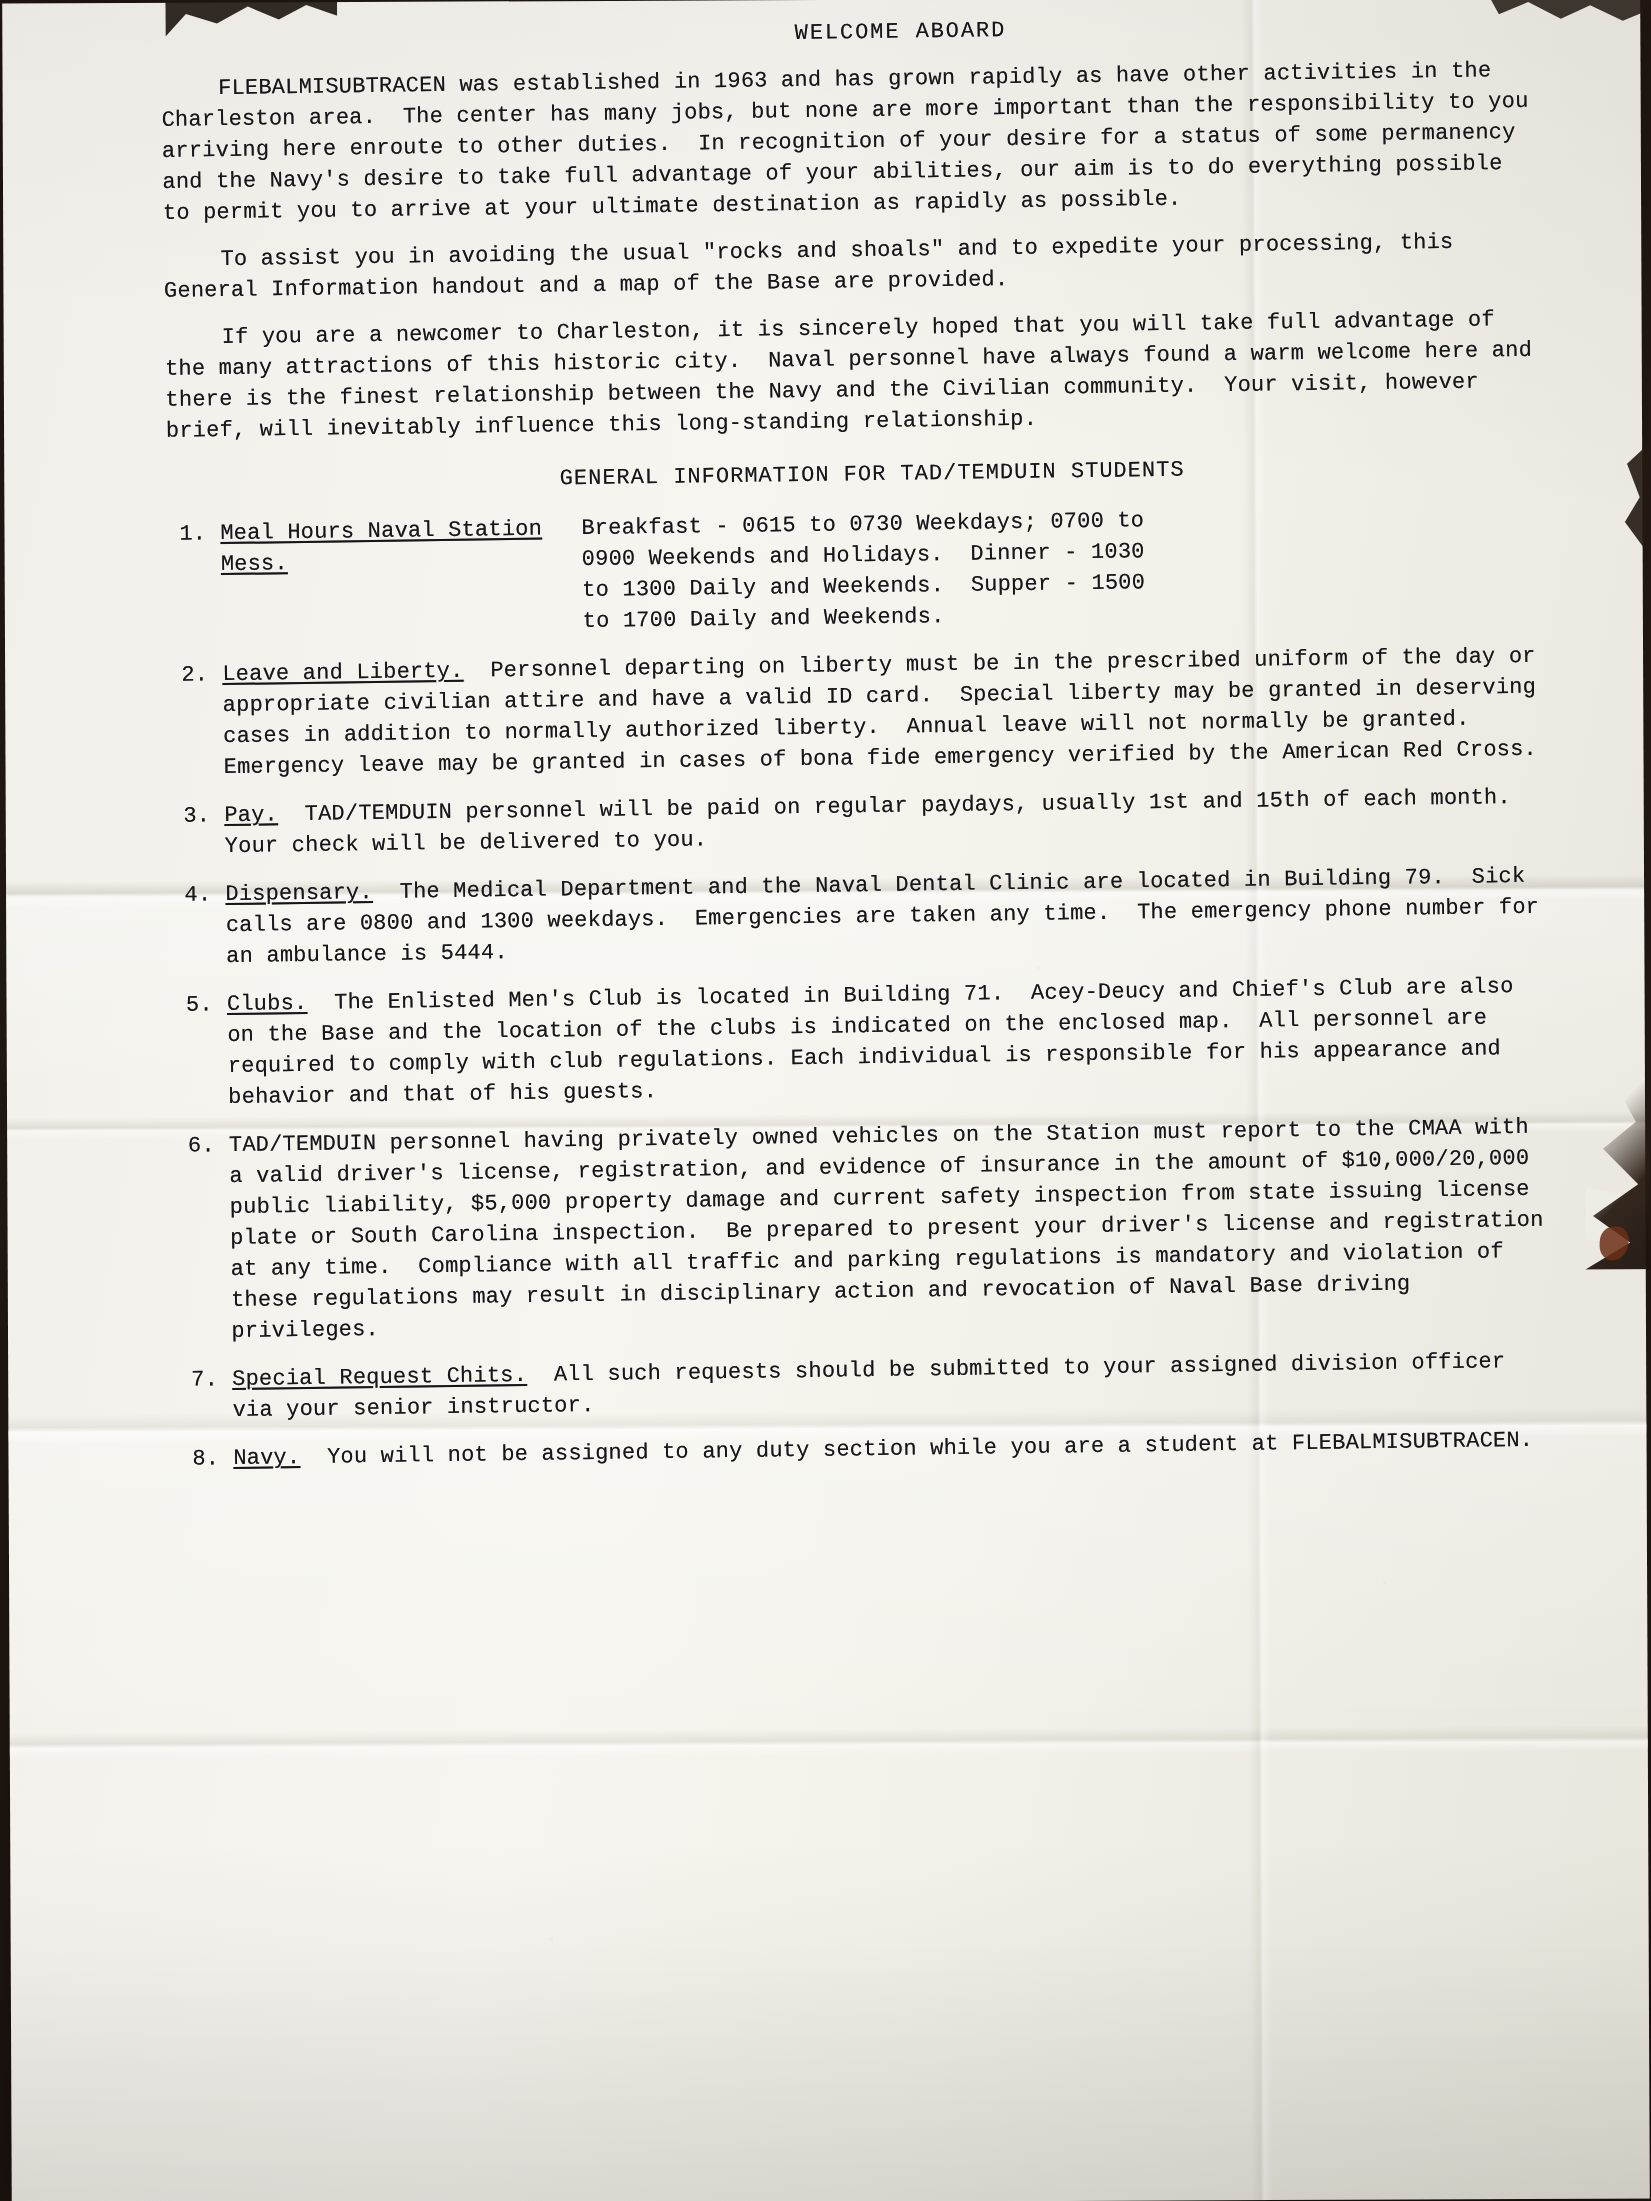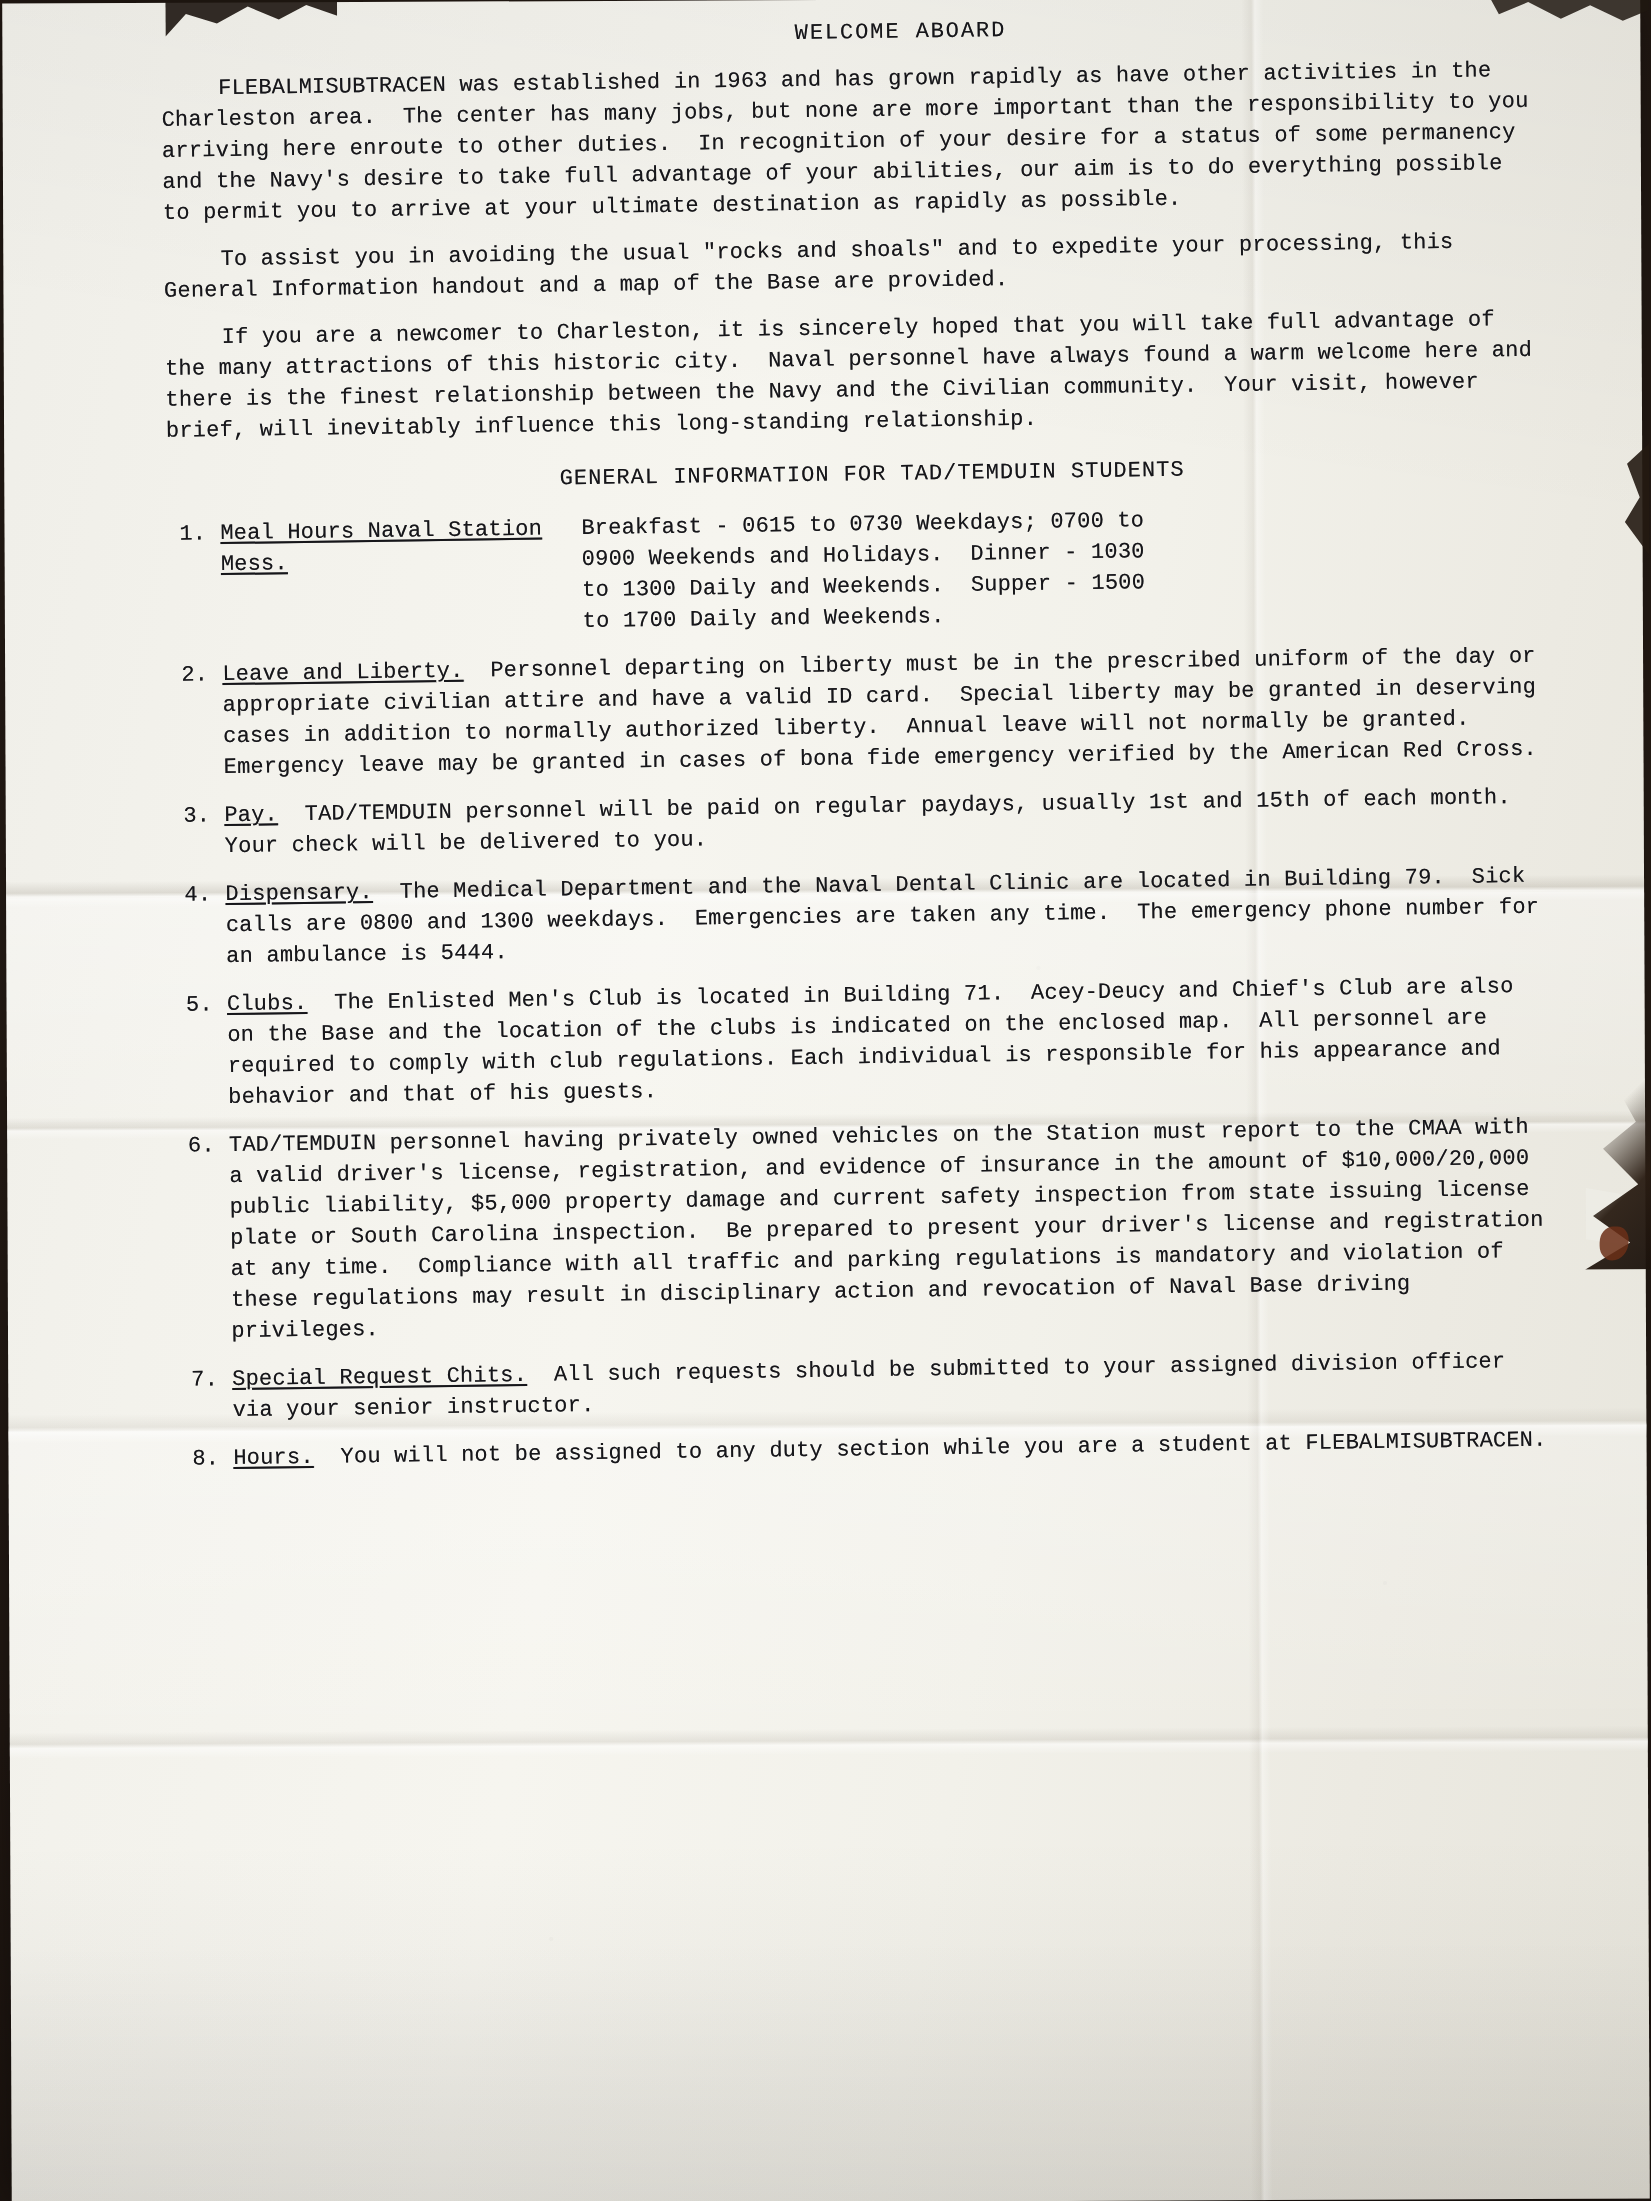--- a/index.html
+++ b/index.html
@@ -233,21 +233,21 @@
       <div class="body"><span>TAD/TEMDUIN personnel having privately owned vehicles on the Station must report to the CMAA with a valid driver's license, registration, and evidence of insurance in the amount of $10,000/20,000 public liability, $5,000 property damage and current safety inspection from state issuing license plate or South Carolina inspection.  Be prepared to present your driver's license and registration at any time.  Compliance with all traffic and parking regulations is mandatory and violation of these regulations may result in disciplinary action and revocation of Naval Base driving privileges.</span></div>
     </div>
 
     <div class="item">
       <div class="num">7.</div>
       <div class="body"><span class="u">Special Request Chits.</span><span>  All such requests should be submitted to your assigned division officer via your senior instructor.</span></div>
     </div>
 
     <div class="item">
       <div class="num">8.</div>
-      <div class="body"><span class="u">Hours.</span><span>  You will not be assigned to any duty section while you are a student at FLEBALMISUBTRACEN.</span></div>
+      <div class="body"><span class="u">Navy.</span><span>  You will not be assigned to any duty section while you are a student at FLEBALMISUBTRACEN.</span></div>
     </div>
 
   </div>
 
   <div class="tear-tl"></div>
   <div class="tear-tr"></div>
   <div class="tear-right"></div>
   <div class="tear-bnotch"></div>
   <div class="tear-br"></div>
   <div class="blot"></div>

